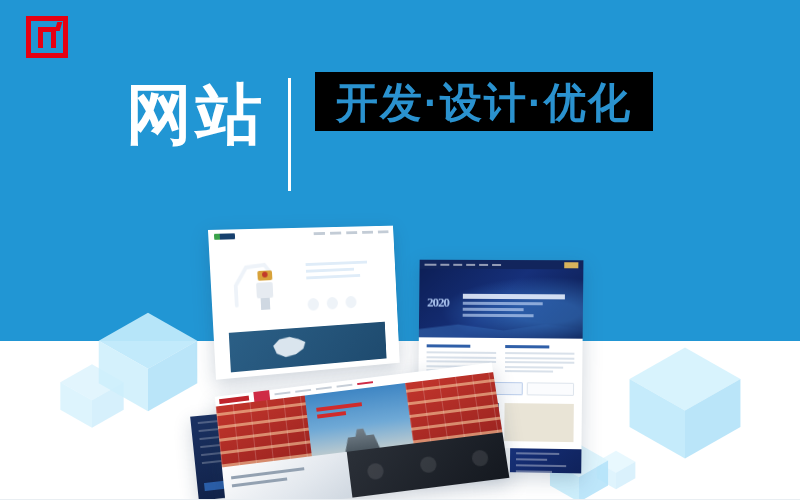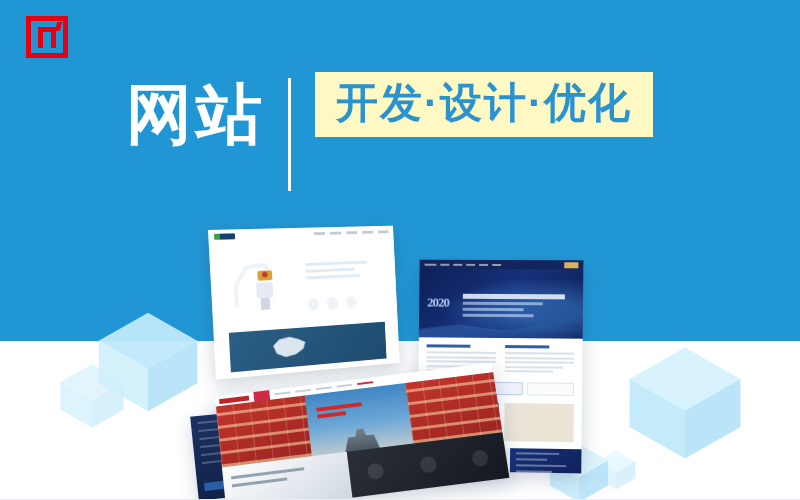--- a/index.html
+++ b/index.html
@@ -126,22 +126,22 @@
     background: #ffffff;
     margin: 6px 0 0 22px;
     flex: 0 0 auto;
   }
   .headline-right {
     margin-left: 24px;
     display: flex;
     flex-direction: column;
   }
   .tagline-box {
-    background: #fef9c3;
-    padding: 7px 21px 10px 21px;
+    background: #000000;
+    padding: 7px 21px 4px 21px;
     display: inline-block;
   }
   .tagline-text {
     font-size: 42px;
     line-height: 48px;
     color: #2a92cf;
     font-weight: bold;
     letter-spacing: 2px;
     white-space: nowrap;
   }

